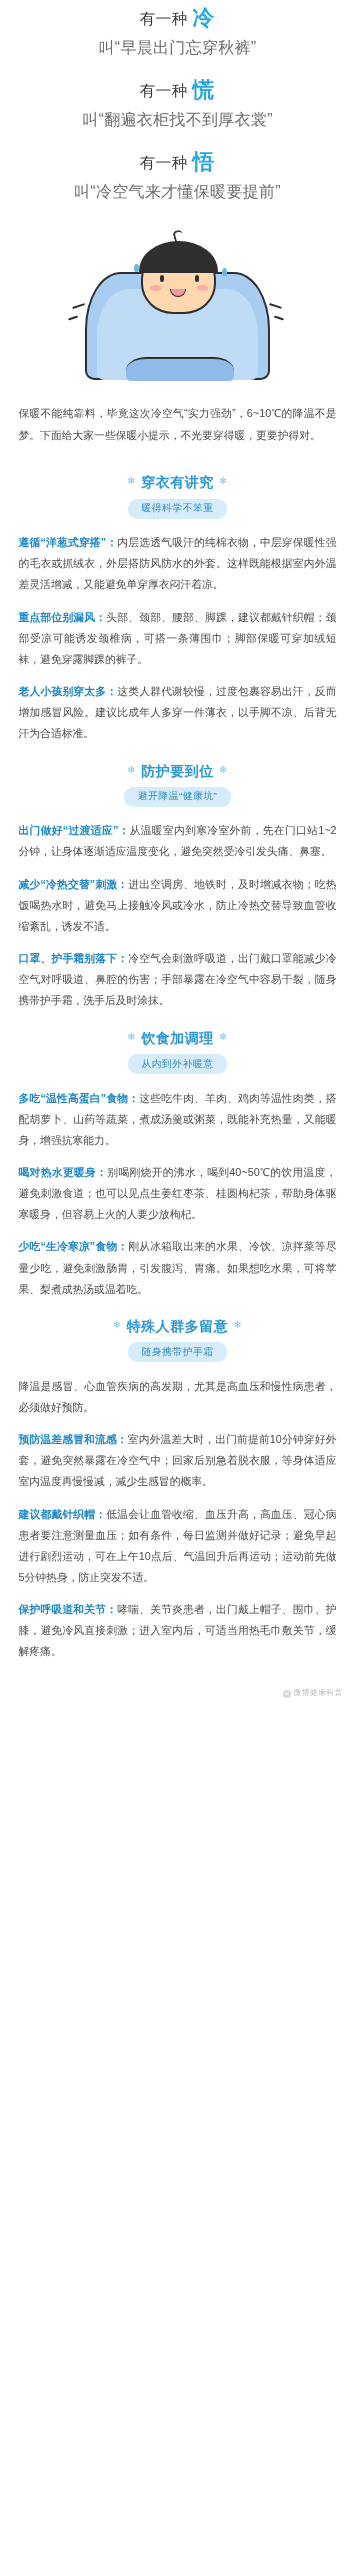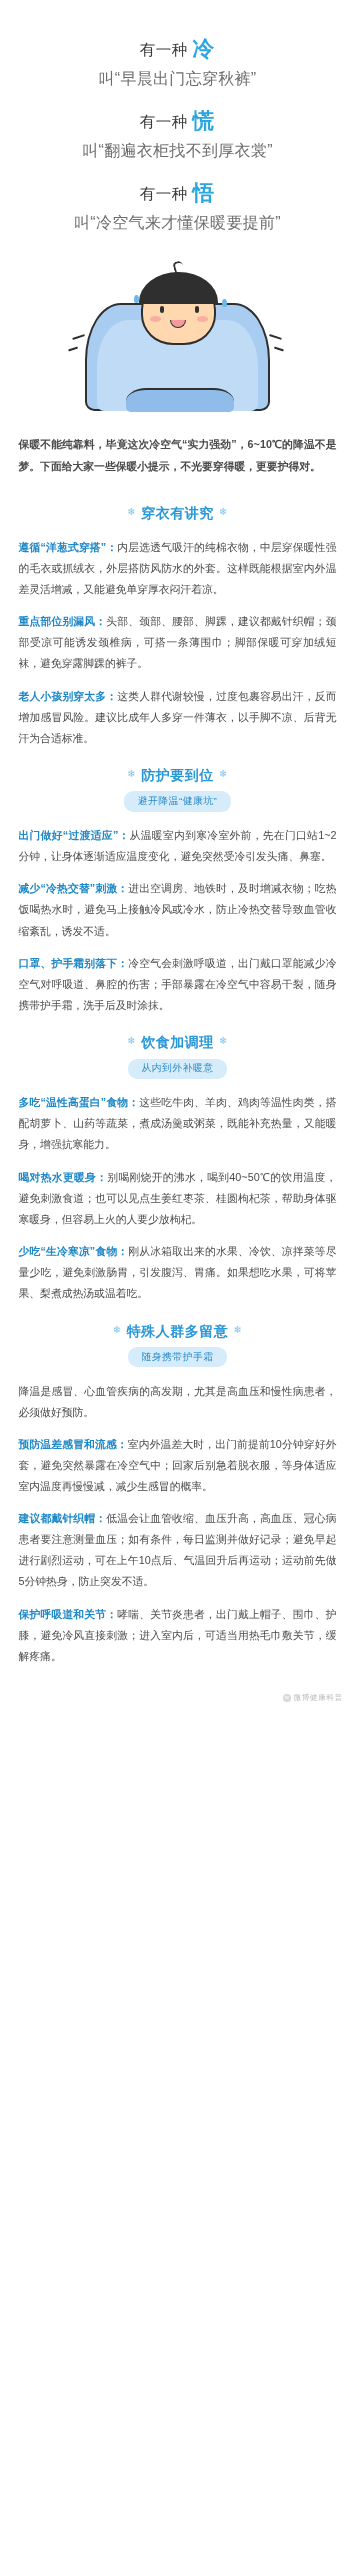--- a/index.html
+++ b/index.html
@@ -15,21 +15,21 @@
     min-height: 3200px;
     background: #ffffff;
     position: relative;
     padding-bottom: 20.6px;
   }
 
   
   .hero {
     position: relative;
     width: 355px;
-    padding: 33px 0 0 0;
+    padding: 2px 0 0 0;
     background: #ffffff;
   }
   .hero-lines { padding: 0 0 5.2px 0; }
   .hero-line {
     text-align: center;
     font-size: 15.5px;
     line-height: 1.5;
     color: #3b3b3b;
     letter-spacing: 0.5px;
     margin: 0 0 2.1px 0;
@@ -180,21 +180,20 @@
   .shiver.s3 { left: 205px; top: 77px; transform: rotate(18deg); }
   .shiver.s4 { left: 210px; top: 89px; width: 10.3px; transform: rotate(18deg); }
 
   
   .lead {
     margin: 2.1px 18.5px 20.6px 18.5px;
     font-size: 10.8px;
     line-height: 1.95;
     color: #4a4a4a;
     text-align: justify;
-    font-weight: bold;
   }
 
   
   .section { margin: 0 0 10.3px 0; }
   .sec-head {
     width: 355px;
     text-align: center;
     padding: 8.2px 0 2.1px 0;
     position: relative;
   }
@@ -314,20 +313,21 @@
     </div>
   </div>
 
   <div class="lead">保暖不能纯靠料，毕竟这次冷空气“实力强劲”，6~10℃的降温不是梦。下面给大家一些保暖小提示，不光要穿得暖，更要护得对。</div>
 
   <div class="section">
     <div class="sec-head">
       <div class="sec-title">
         <span class="flake">❄</span><span>穿衣有讲究</span><span class="flake">❄</span>
       </div>
+      <div><span class="sec-pill">暖得科学不笨重</span></div>
     </div>
     <div class="block">
       <span class="lbl">遵循“洋葱式穿搭”：</span><span>内层选透气吸汗的纯棉衣物，中层穿保暖性强的毛衣或抓绒衣，外层搭防风防水的外套。这样既能根据室内外温差灵活增减，又能避免单穿厚衣闷汗着凉。</span>
     </div>
     <div class="block">
       <span class="lbl">重点部位别漏风：</span><span>头部、颈部、腰部、脚踝，建议都戴针织帽；颈部受凉可能诱发颈椎病，可搭一条薄围巾；脚部保暖可穿加绒短袜，避免穿露脚踝的裤子。</span>
     </div>
     <div class="block">
       <span class="lbl">老人小孩别穿太多：</span><span>这类人群代谢较慢，过度包裹容易出汗，反而增加感冒风险。建议比成年人多穿一件薄衣，以手脚不凉、后背无汗为合适标准。</span>
     </div>

